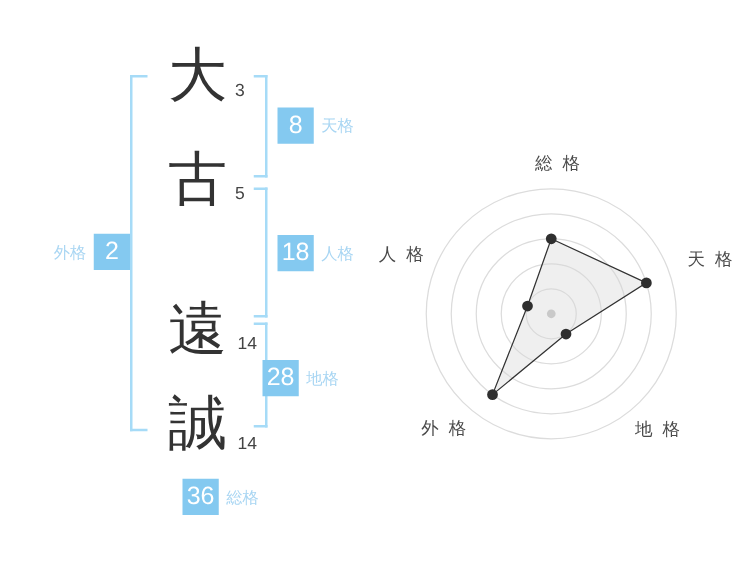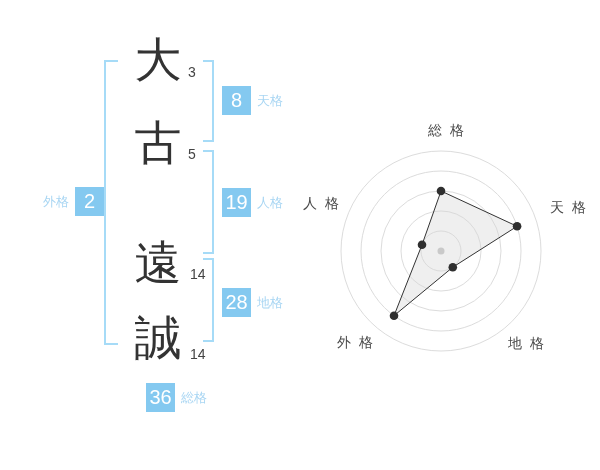--- a/index.html
+++ b/index.html
@@ -83,24 +83,24 @@
 
   <div class="abs right-bracket" style="top:60px;  height:78px"></div>
   <div class="abs right-bracket" style="top:150px; height:100px"></div>
   <div class="abs right-bracket" style="top:258px; height:80px"></div>
 
   <div class="abs badge-row" style="left:222px; top:86px">
     <div class="badge">8</div>
     <div class="badge-label">天格</div>
   </div>
   <div class="abs badge-row" style="left:222px; top:188px">
-    <div class="badge">19</div>
+    <div class="badge">18</div>
     <div class="badge-label">人格</div>
   </div>
-  <div class="abs badge-row" style="left:222px; top:288px">
+  <div class="abs badge-row" style="left:210px; top:288px">
     <div class="badge">28</div>
     <div class="badge-label">地格</div>
   </div>
   <div class="abs badge-row" style="left:43px; top:187px">
     <div class="badge-label">外格</div>
     <div class="badge">2</div>
   </div>
   <div class="abs badge-row" style="left:146px; top:383px">
     <div class="badge">36</div>
     <div class="badge-label">総格</div>

